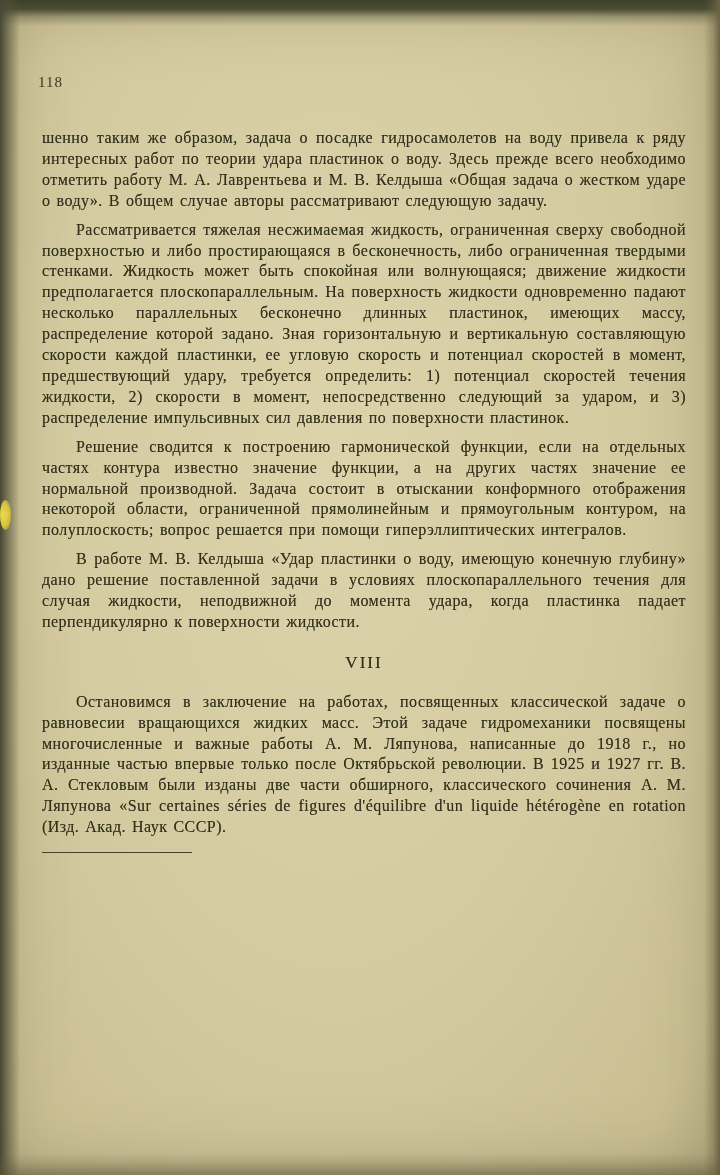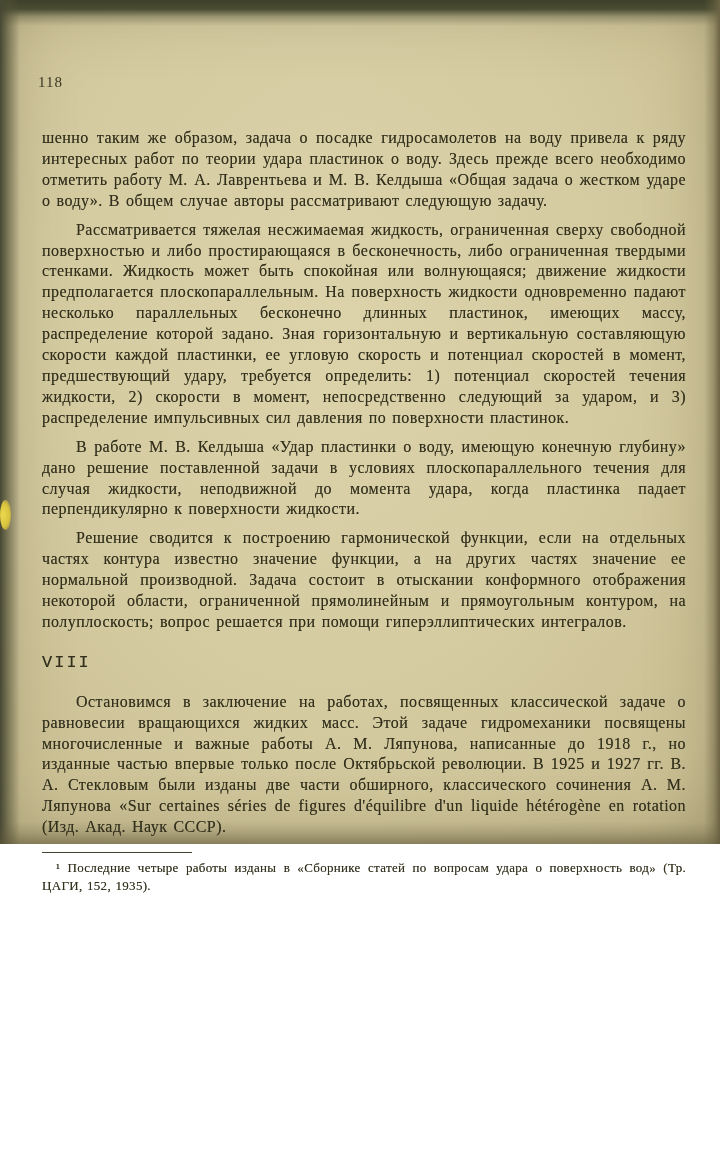--- a/index.html
+++ b/index.html
@@ -1,20 +1,20 @@
 <!DOCTYPE html>
 <html><head>
 <meta charset="utf-8">
 <style>
   * { margin:0; padding:0; box-sizing:border-box; }
   html,body { width:720px; height:1175px; overflow:hidden; }
   body { font-family:"Liberation Serif","DejaVu Serif",serif; }
 
   .scan {
-    position:relative; width:720px; height:844px;
+    position:relative; width:720px; height:1175px;
     background:
       radial-gradient(ellipse at 46% 38%, #dcd3ab 0%, #d5cba1 50%, #cabf93 88%, #bdb287 100%);
     box-shadow: inset 0 0 70px rgba(92,84,52,0.38);
     color:#32301d;
   }
 
   
   .edge { position:absolute; pointer-events:none; }
   .edge-top {
     top:0; left:0; right:0; height:26px;
@@ -52,24 +52,23 @@
     position:absolute; top:120px; left:42px; width:644px;
     font-size:16px; line-height:20.9px;
     letter-spacing:0.45px; word-spacing:1.6px;
     text-align:justify; color:#32301d;
     text-shadow:0 0 0.5px rgba(52,48,28,0.55);
   }
   .para { text-indent:34px;margin-top:8px; }
   .para.noindent { text-indent:0; }
 
   .section-heading {
-    text-align:left; text-indent:0;
+    text-align:center; text-indent:0;
     font-size:17px; letter-spacing:2px;
     margin:20px 0 18px 0;
-    font-family:Liberation Mono, monospace;
   }
 
   .fn-rule {
     width:150px; height:0;
     border-top:1.5px solid #45422c;
     margin:14px 0 6px 0;
   }
   .footnote {
     font-size:13px; line-height:17.5px;
     letter-spacing:0.3px; word-spacing:1px;
@@ -84,23 +83,22 @@
   <div class="edge edge-left"></div>
   <div class="edge edge-right"></div>
   <div class="edge edge-bottom"></div>
   <div class="stain"></div>
 
   <div class="pagenum">118</div>
 
   <div class="text-block">
     <p class="para noindent">шенно таким же образом, задача о посадке гидросамолетов на воду привела к ряду интересных работ по теории удара пластинок о воду. Здесь прежде всего необходимо отметить работу М. А. Лаврентьева и М. В. Келдыша «Общая задача о жестком ударе о воду». В общем случае авторы рассматривают следующую задачу.</p>
     <p class="para">Рассматривается тяжелая несжимаемая жидкость, ограниченная сверху свободной поверхностью и либо простирающаяся в бесконечность, либо ограниченная твердыми стенками. Жидкость может быть спокойная или волнующаяся; движение жидкости предполагается плоскопараллельным. На поверхность жидкости одновременно падают несколько параллельных бесконечно длинных пластинок, имеющих массу, распределение которой задано. Зная горизонтальную и вертикальную составляющую скорости каждой пластинки, ее угловую скорость и потенциал скоростей в момент, предшествующий удару, требуется определить: 1) потенциал скоростей течения жидкости, 2) скорости в момент, непосредственно следующий за ударом, и 3) распределение импульсивных сил давления по поверхности пластинок.</p>
+    <p class="para">Решение сводится к построению гармонической функции, если на отдельных частях контура известно значение функции, а на других частях значение ее нормальной производной. Задача состоит в отыскании конформного отображения некоторой области, ограниченной прямолинейным и прямоугольным контуром, на полуплоскость; вопрос решается при помощи гиперэллиптических интегралов.</p>
     <p class="para">В работе М. В. Келдыша «Удар пластинки о воду, имеющую конечную глубину» дано решение поставленной задачи в условиях плоскопараллельного течения для случая жидкости, неподвижной до момента удара, когда пластинка падает перпендикулярно к поверхности жидкости.</p>
-    <p class="para">Решение сводится к построению гармонической функции, если на отдельных частях контура известно значение функции, а на других частях значение ее нормальной производной. Задача состоит в отыскании конформного отображения некоторой области, ограниченной прямолинейным и прямоугольным контуром, на полуплоскость; вопрос решается при помощи гиперэллиптических интегралов.</p>
 
     <div class="section-heading">VIII</div>
 
     <p class="para">Остановимся в заключение на работах, посвященных классической задаче о равновесии вращающихся жидких масс. Этой задаче гидромеханики посвящены многочисленные и важные работы А. М. Ляпунова, написанные до 1918 г., но изданные частью впервые только после Октябрьской революции. В 1925 и 1927 гг. В. А. Стекловым были изданы две части обширного, классического сочинения А. М. Ляпунова «Sur certaines séries de figures d'équilibre d'un liquide hétérogène en rotation (Изд. Акад. Наук СССР).</p>
 
     <div class="fn-rule"></div>
-    <p class="footnote">¹ Последние четыре работы изданы в «Сборнике статей по вопросам удара о поверхность вод» (Тр. ЦАГИ, 152, 1935).</p>
   </div>
 </div>
 
 </body></html>

